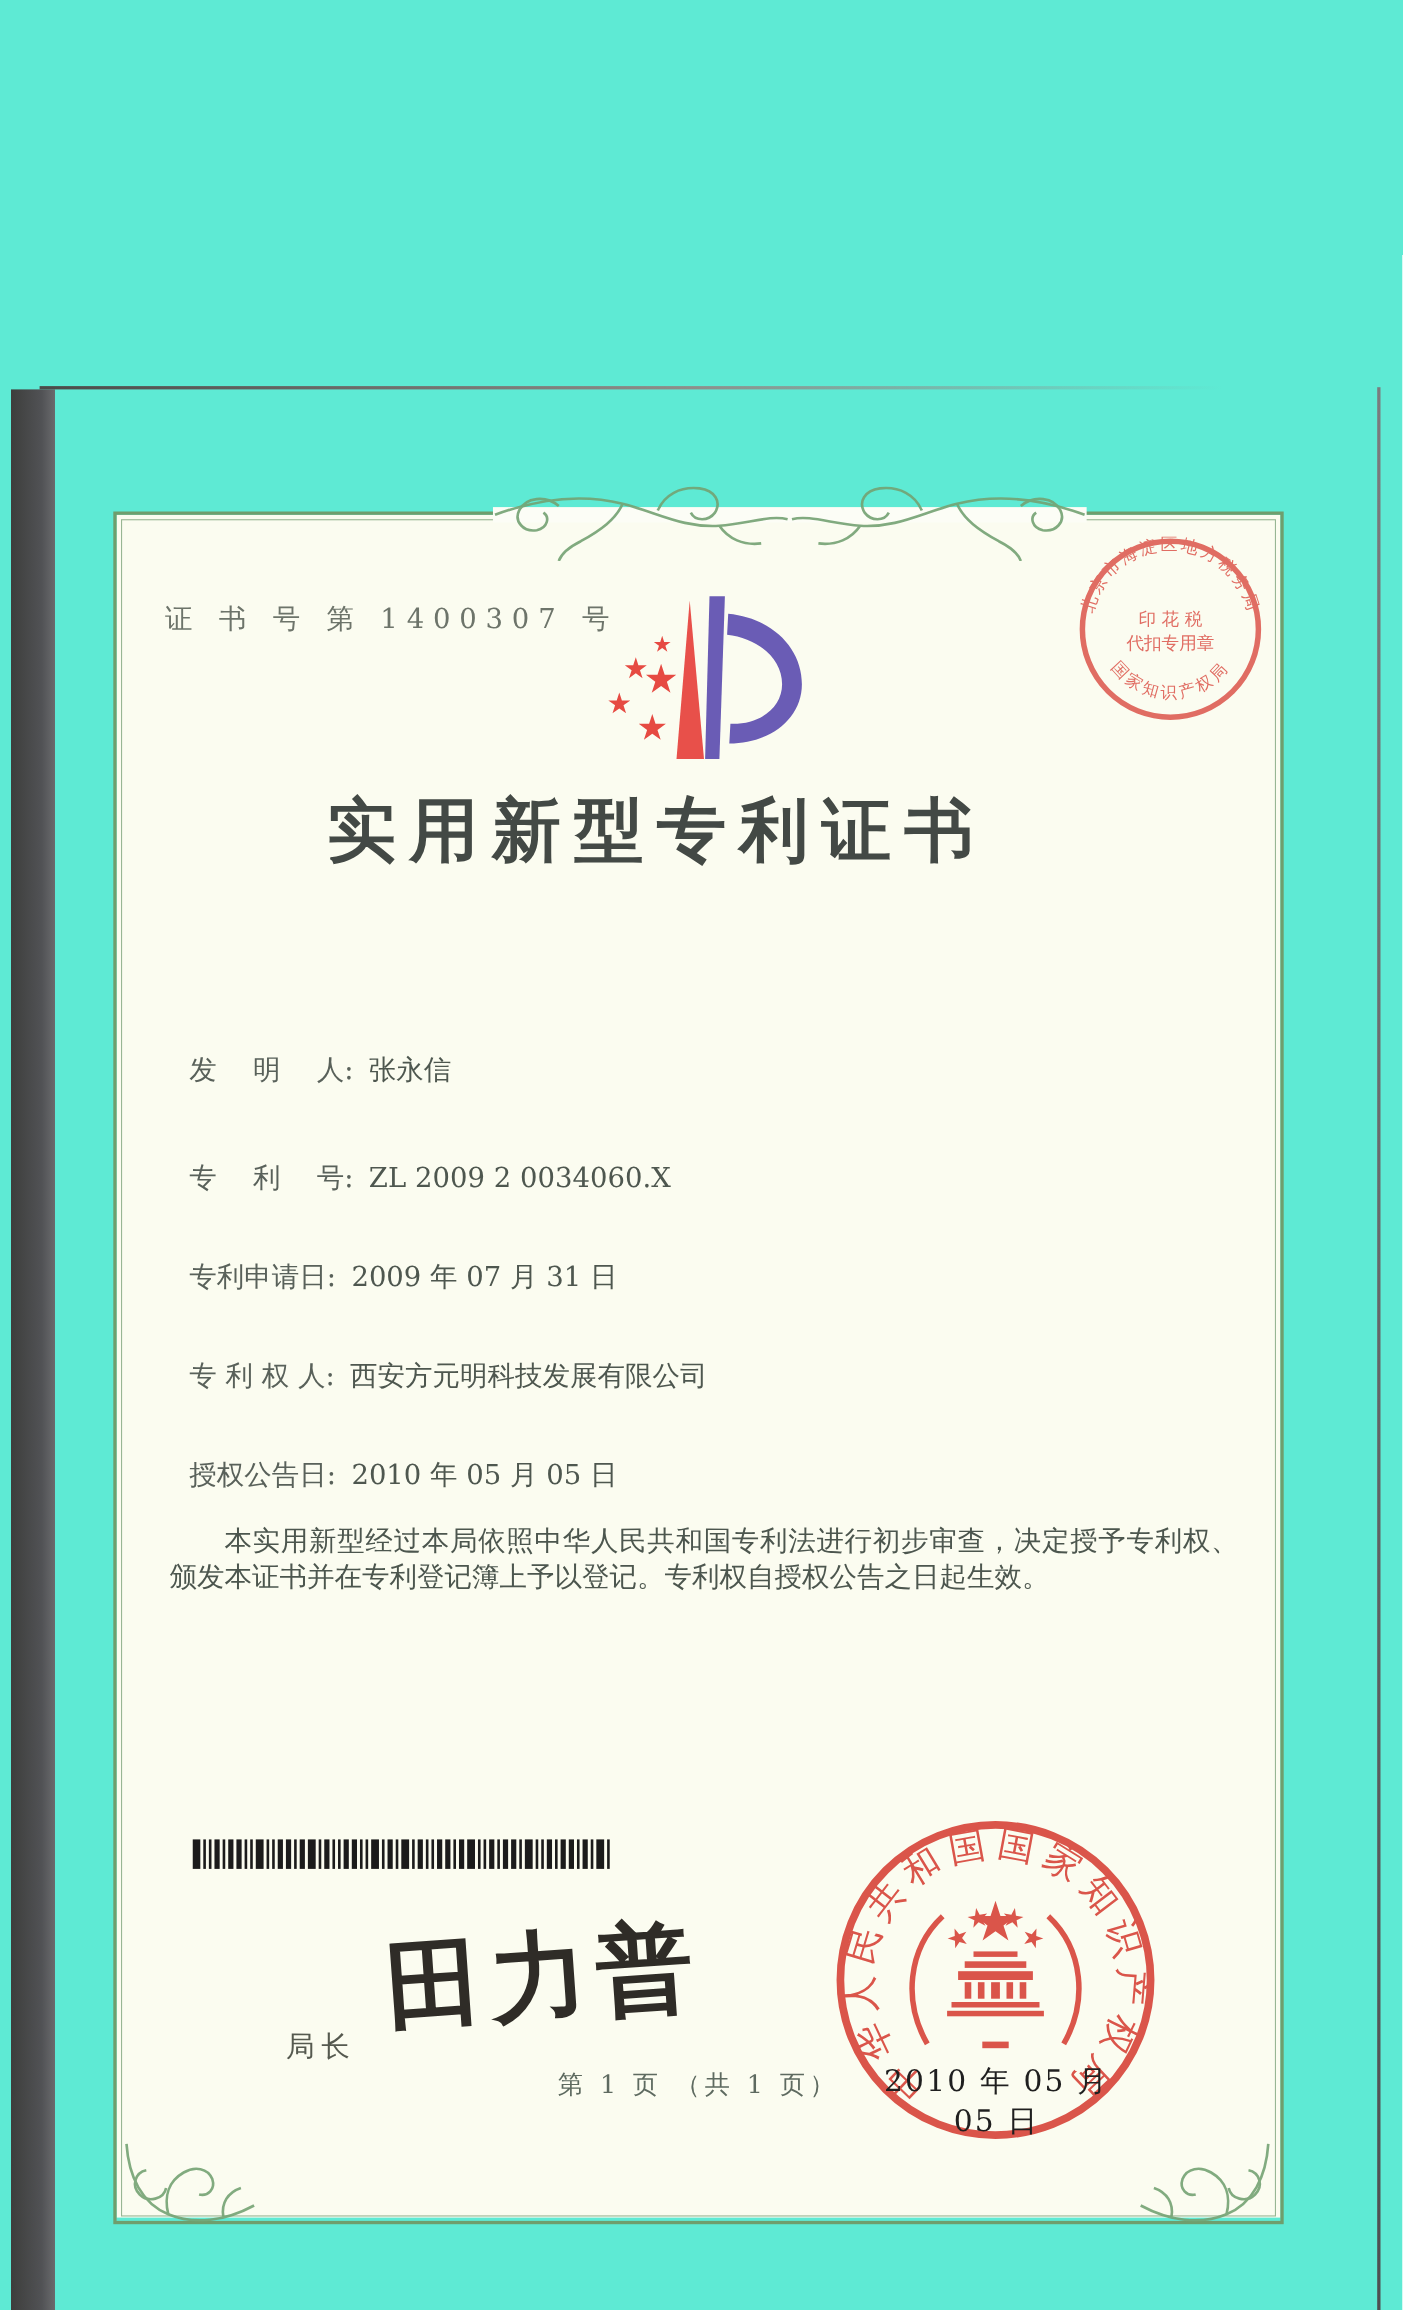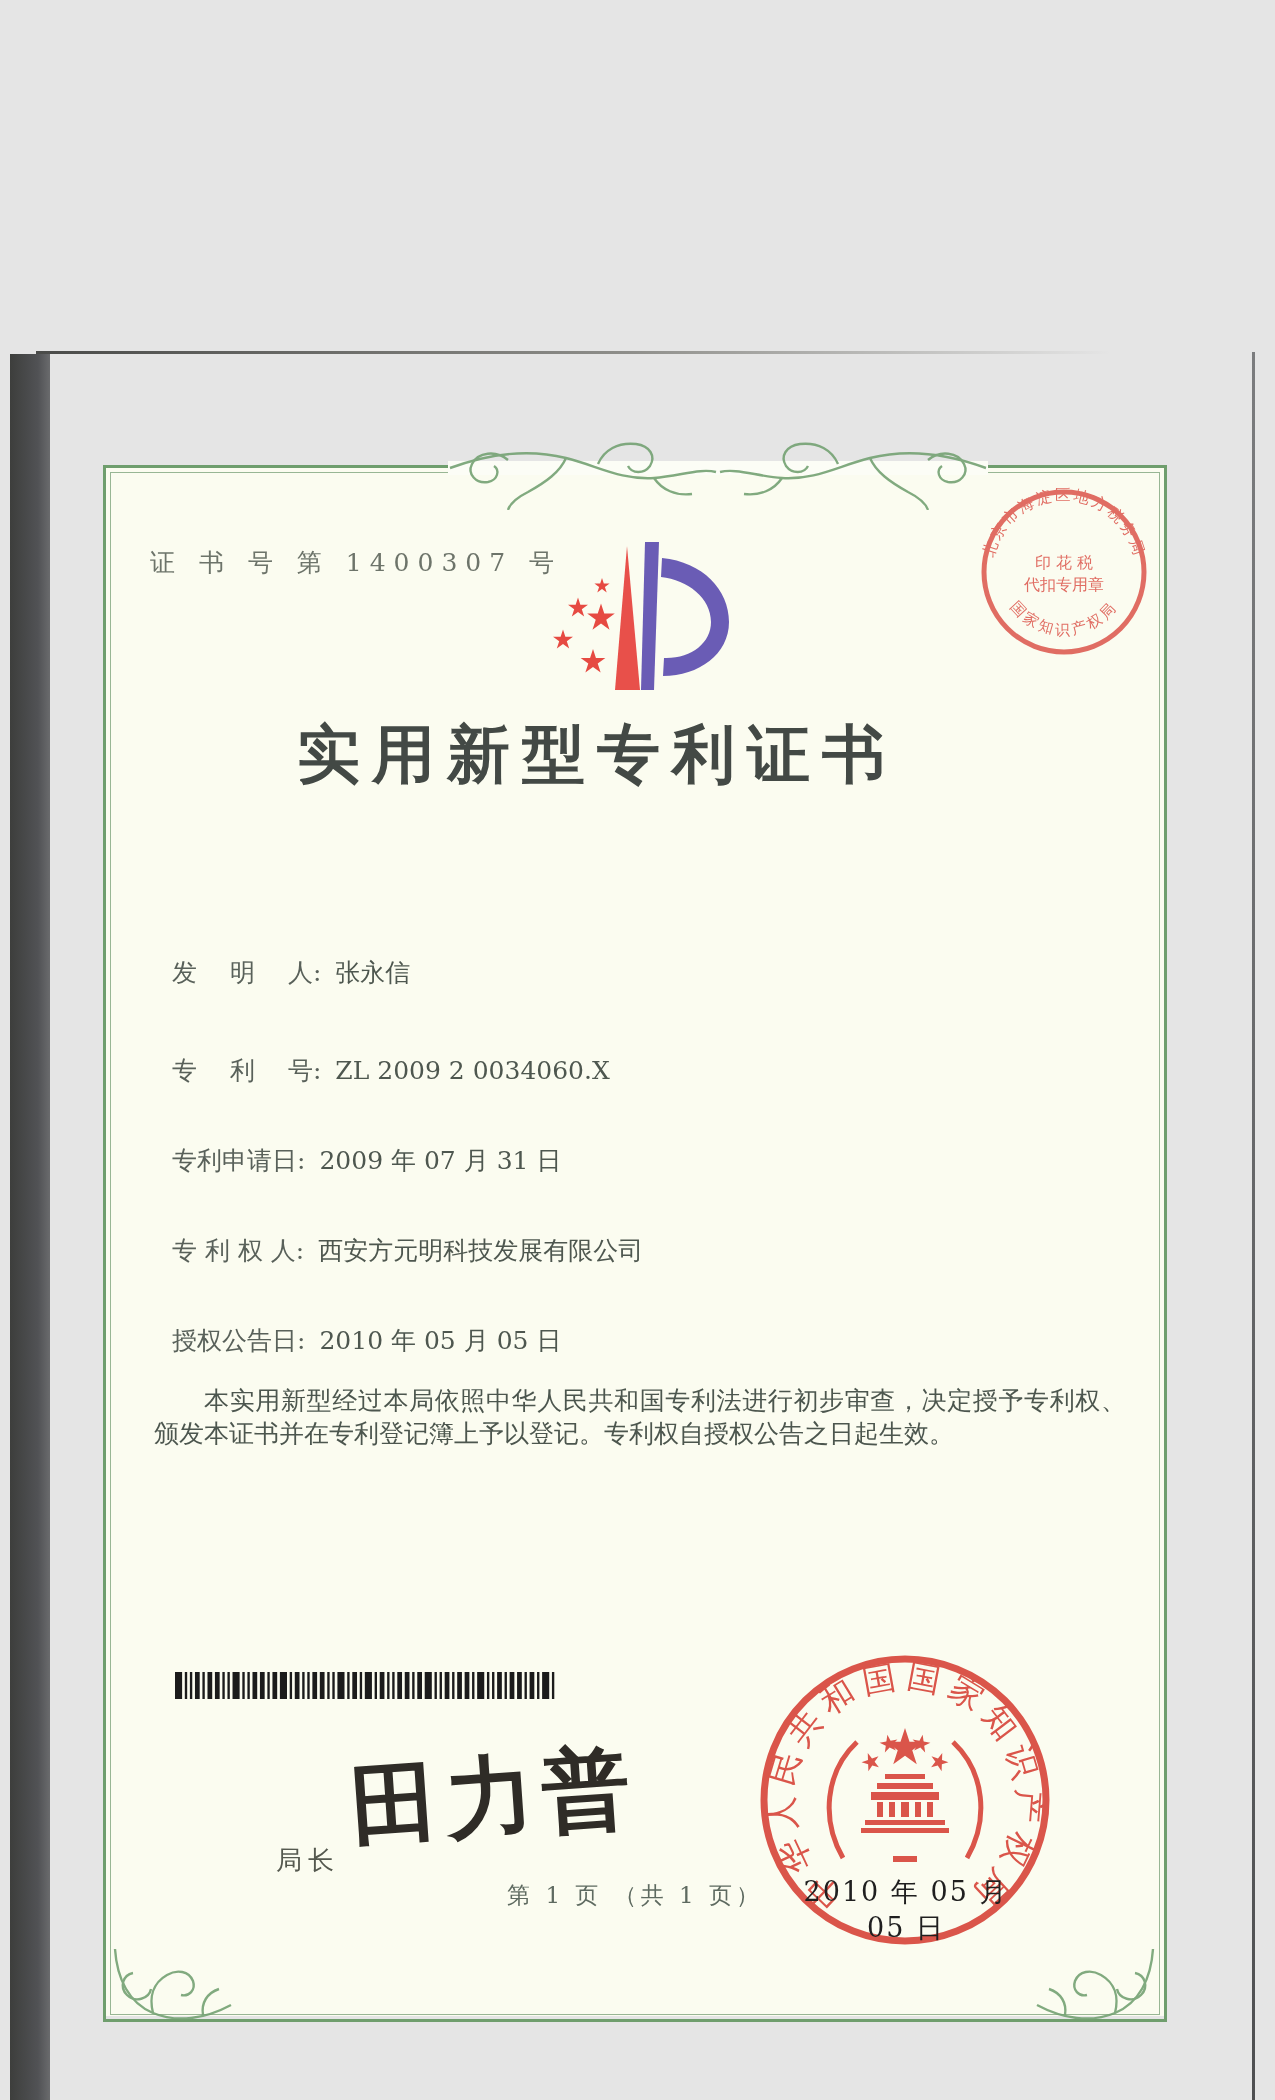--- a/index.html
+++ b/index.html
@@ -1,16 +1,16 @@
 <!DOCTYPE html>
 <html><head>
 <meta charset="utf-8">
 <style>
   html,body{margin:0;padding:0;background:#ffffff;}
-  .stage{position:relative;width:1275px;height:2100px;background:#e5e5e5;overflow:hidden;
+  .stage{position:relative;width:1275px;height:2100px;background:#5eead4;overflow:hidden;
          font-family:"DejaVu Serif","Liberation Serif",serif;}
   .abs{position:absolute;}
 
   
   .band-left{left:10px;top:354px;width:40px;height:1746px;
              background:linear-gradient(to right,#3d3e3c,#515255 70%,#6a6b6d);}
   .line-top{left:36px;top:351px;width:1075px;height:3px;
             background:linear-gradient(to right,#4a4b49,#8e8e8a 55%,rgba(200,200,196,0));}
   .line-right{left:1252px;top:352px;width:3px;height:1748px;
               background:linear-gradient(to bottom,#7b7c7e,#4e4f51);}
@@ -27,21 +27,21 @@
   .title{left:103px;top:712px;width:988px;text-align:center;font-size:63px;font-weight:600;
          letter-spacing:12px;color:#43494589;color:#434945;}
 
   .field{left:172px;font-size:25px;color:#59615a;white-space:nowrap;}
   .field .value{margin-left:14px;color:#4e574f;}
 
   .body-text{left:154px;top:1384px;width:972px;font-size:25px;line-height:33px;
              color:#4c564e;text-align:justify;}
   .body-text p{margin:0;text-indent:2em;}
 
-  .director-label{left:260px;top:1843px;font-size:26px;letter-spacing:6px;color:#55594f;margin-left:16px;}
+  .director-label{left:260px;top:1843px;font-size:26px;letter-spacing:6px;color:#55594f;}
   .signature{left:350px;top:1752px;font-size:88px;font-weight:600;color:#2f2c27;
              letter-spacing:8px;transform:rotate(-4deg);line-height:1;}
 
   .seal-date{left:786px;top:1874px;width:240px;text-align:center;font-size:27px;
              letter-spacing:2px;color:#1f1f1f;font-weight:500;}
 
   .footer{left:103px;top:1880px;width:1064px;text-align:center;font-size:23px;
           letter-spacing:4px;color:#5e6a60;}
 
   .seal-text{fill:#d8493e;font-family:"DejaVu Serif","Liberation Serif",serif;}

